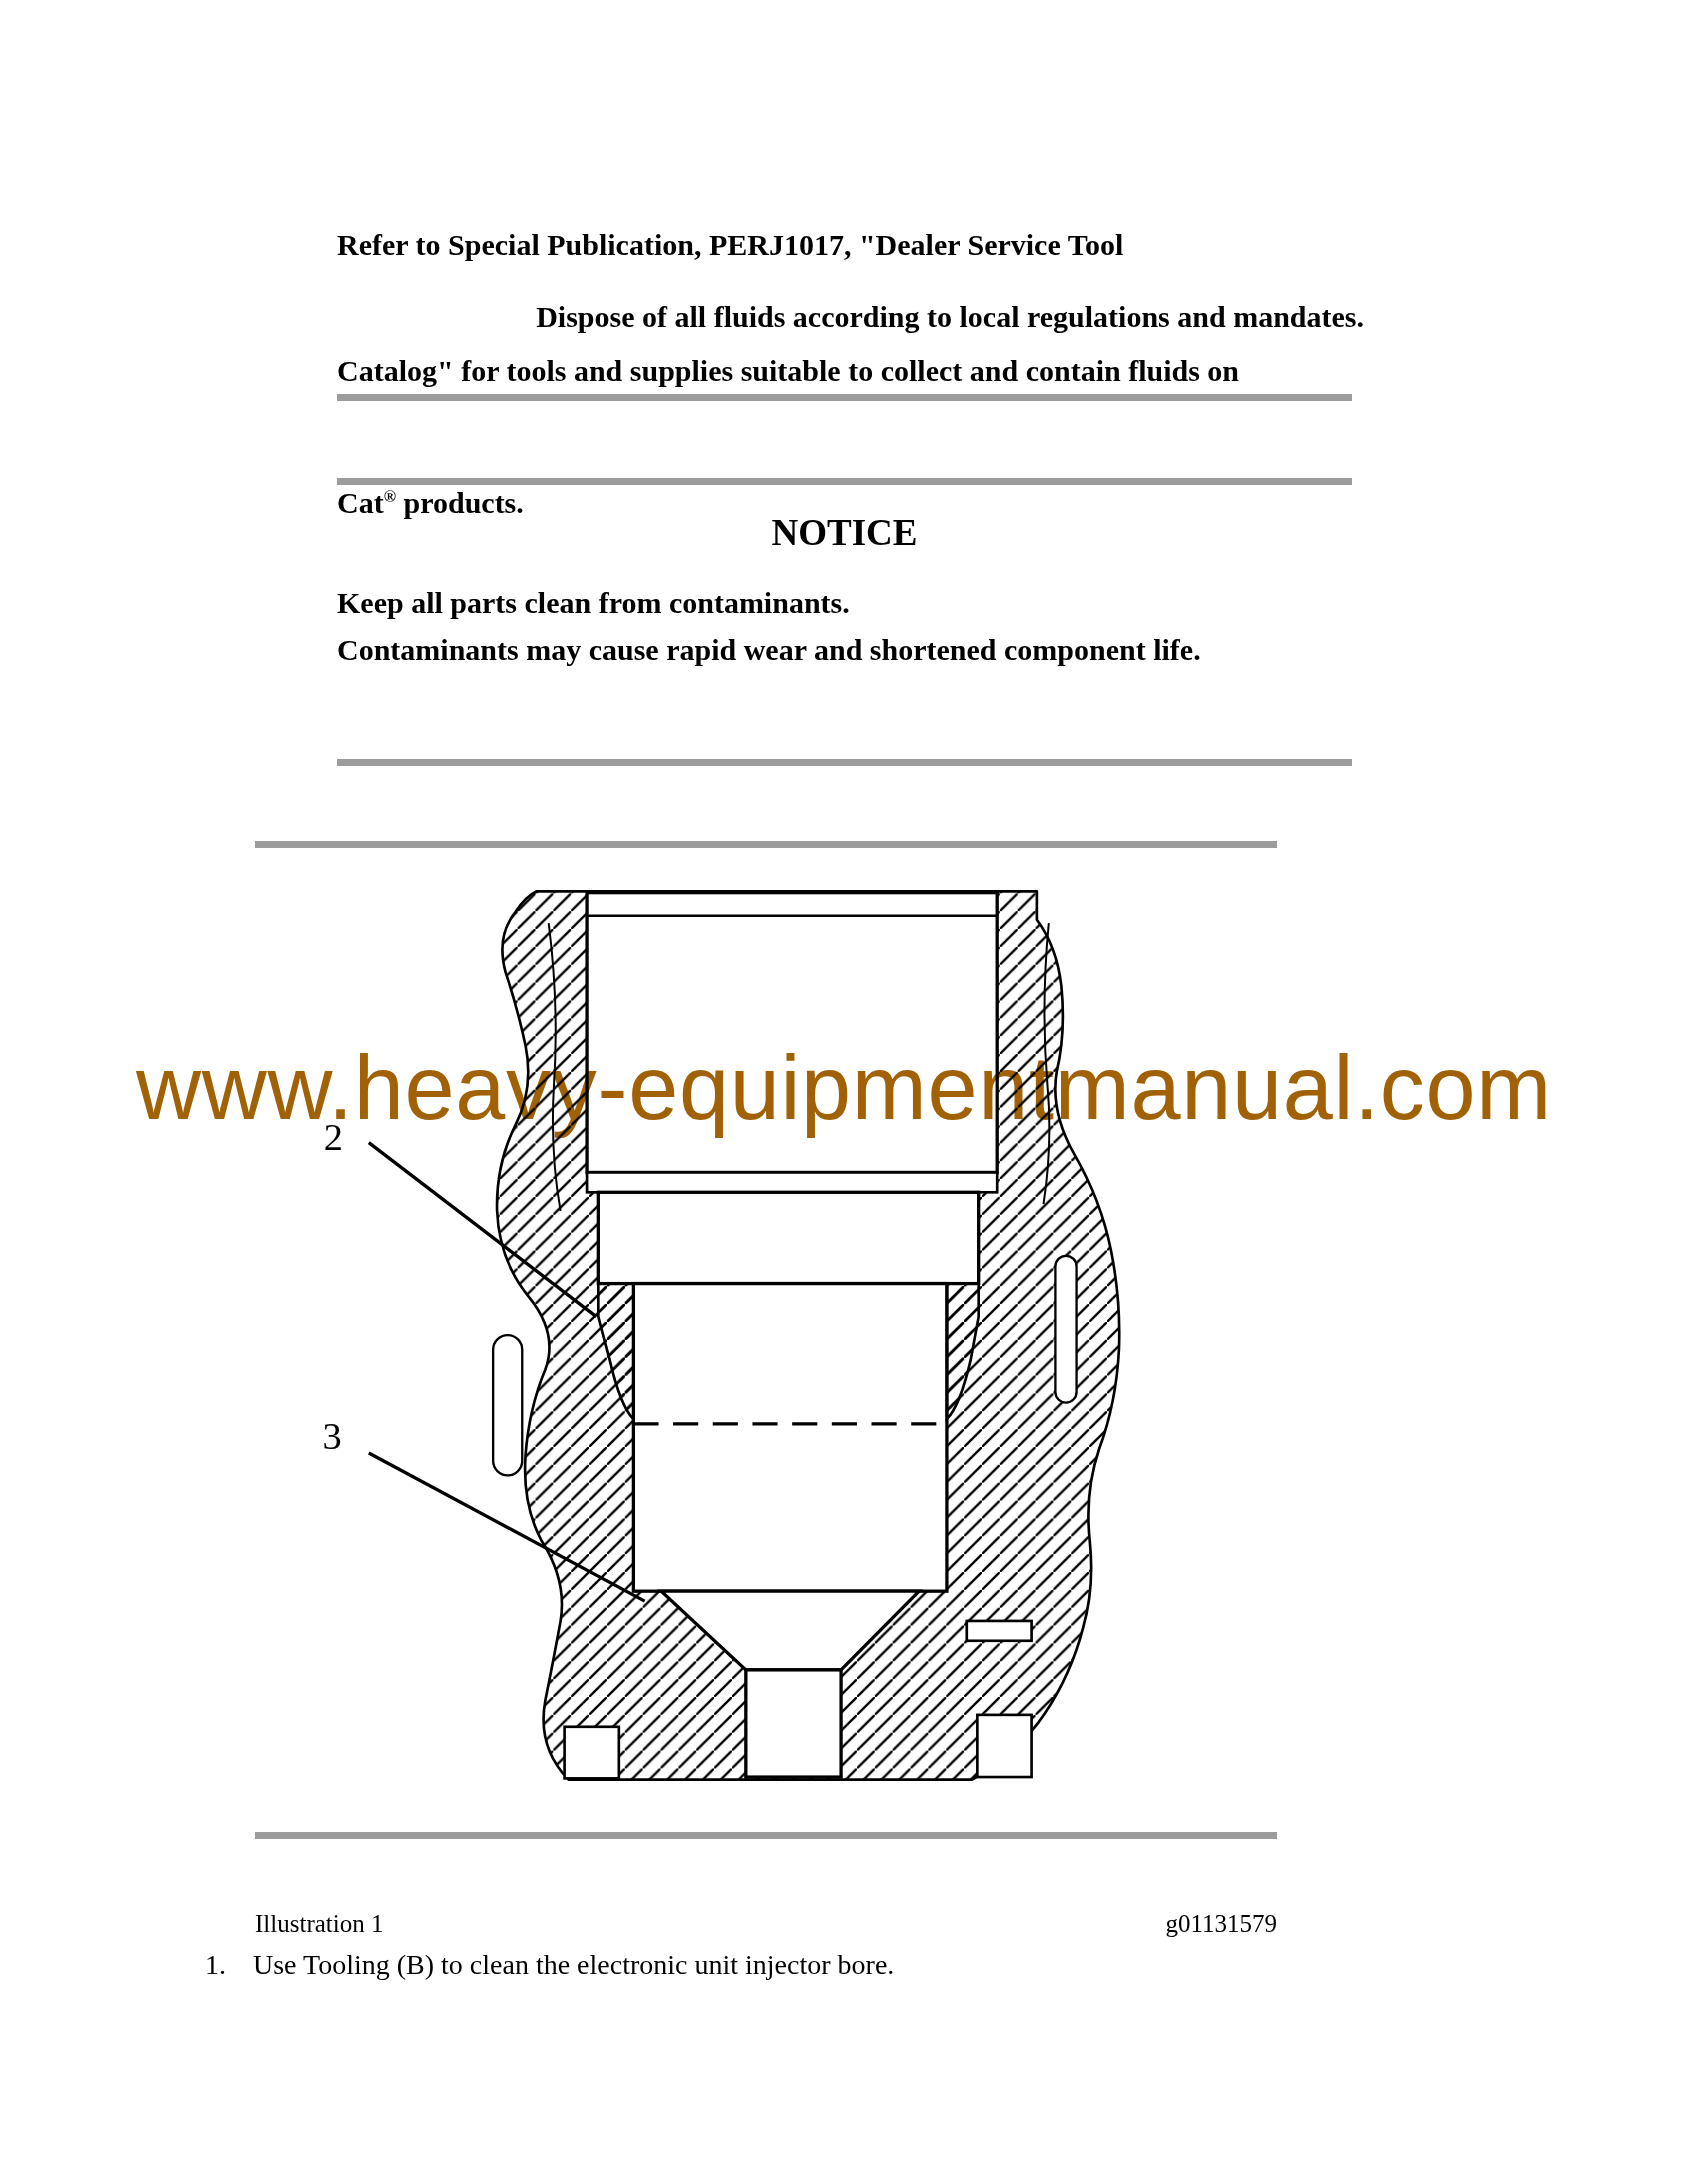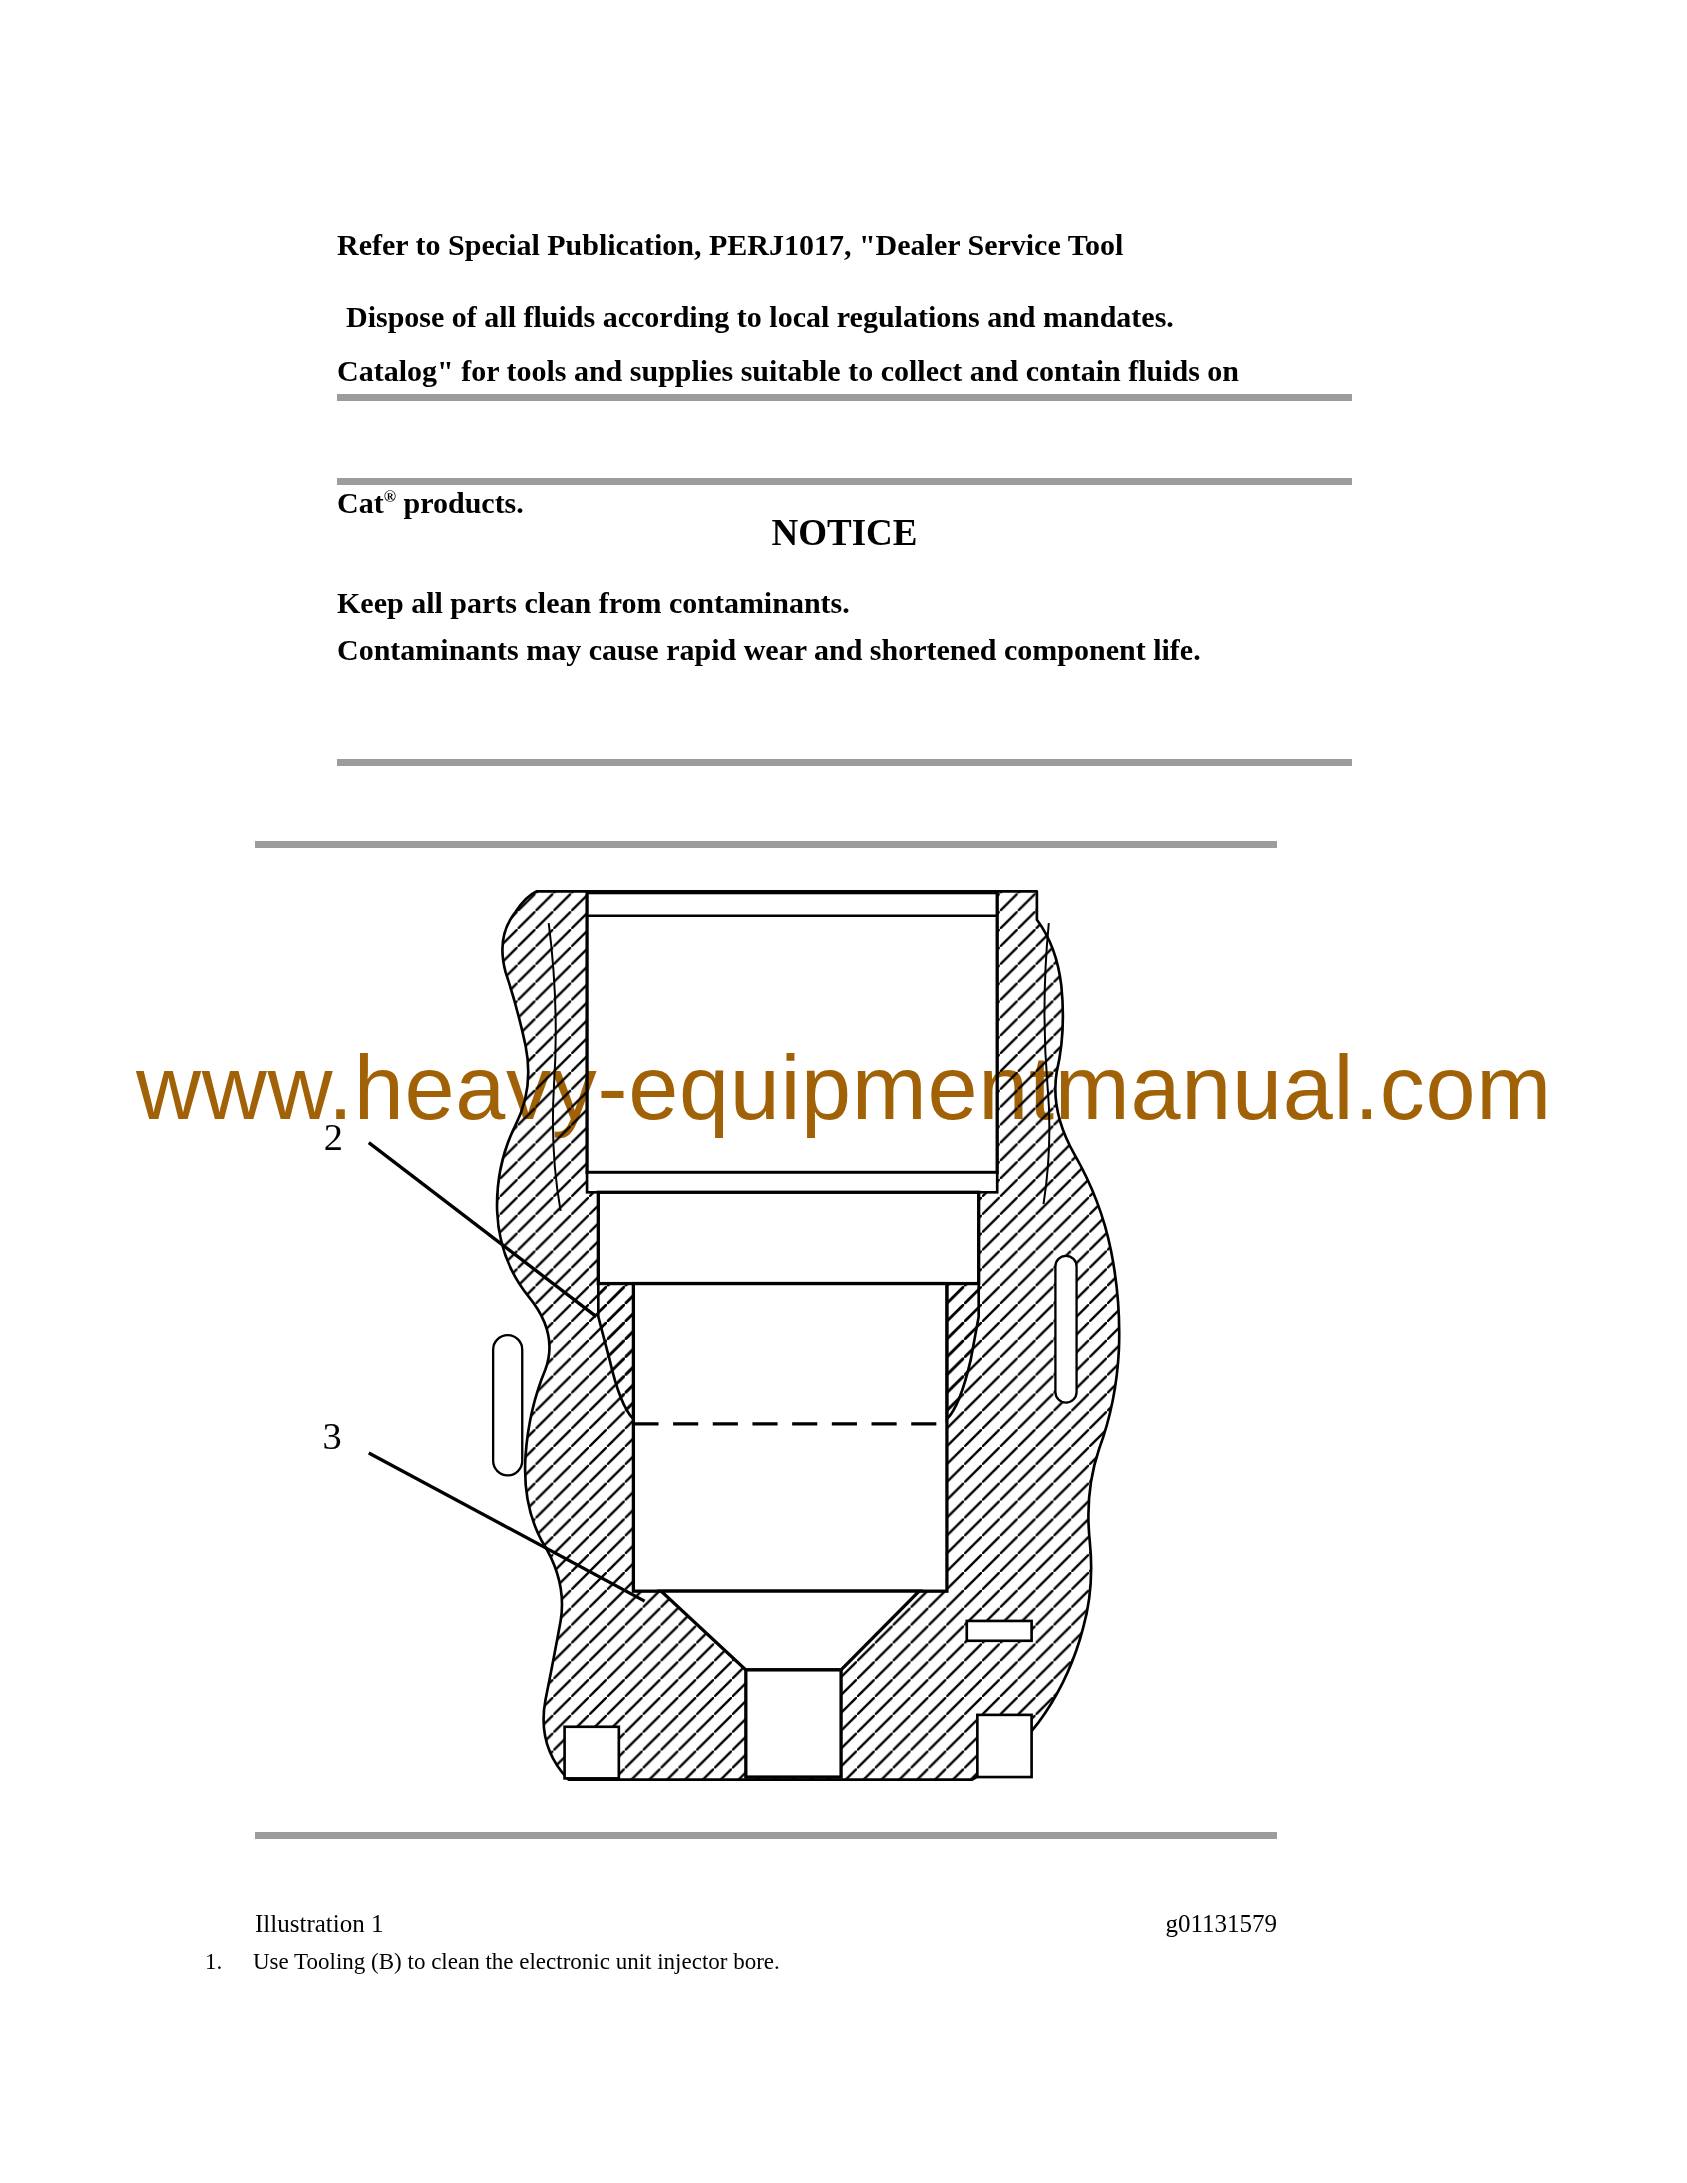--- a/index.html
+++ b/index.html
@@ -5,39 +5,39 @@
   html,body{margin:0;padding:0;background:#ffffff;}
   .page{position:relative;width:1687px;height:2183px;background:#ffffff;overflow:hidden;
         font-family:"Liberation Serif", serif;color:#000;}
   .abs{position:absolute;}
   .body-bold{font-weight:bold;font-size:30px;line-height:42px;white-space:pre-wrap;}
   .sup{font-size:0.55em;vertical-align:super;}
   .rule{position:absolute;height:6.6px;background:#9c9c9c;}
   .notice-title{font-weight:bold;font-size:37px;text-align:center;}
   .caption-row{position:absolute;display:flex;justify-content:space-between;
                font-size:25px;font-weight:normal;}
-  .step{position:absolute;font-size:23px;font-weight:normal;}
+  .step{position:absolute;font-size:28px;font-weight:normal;}
   .step .num{display:inline-block;width:48px;}
   .watermark{position:absolute;font-family:"Liberation Sans", sans-serif;
              font-size:90px;letter-spacing:0.7px;line-height:1;white-space:nowrap;
              color:#a16207;mix-blend-mode:multiply;z-index:5;}
   svg text{font-family:"Liberation Serif", serif;font-size:58px;fill:#000;}
 </style>
 </head>
 <body>
 
 <div class="page">
 
   <div class="abs body-bold" style="left:337px;top:140px;width:1032px;">
     <div>Refer to Special Publication, PERJ1017, "Dealer Service Tool</div>
     <div>Catalog" for tools and supplies suitable to collect and contain fluids on</div>
     <div><span>Cat</span><span class="sup">®</span><span> products.</span></div>
   </div>
 
-  <div class="abs body-bold" style="left:346px;top:296px;width:1032px;">Dispose of all fluids according to local regulations and mandates.</div>
+  <div class="abs body-bold" style="left:332px;top:296px;width:1032px;text-align:right;">Dispose of all fluids according to local regulations and mandates.</div>
 
   <div class="rule" style="left:337px;top:394px;width:1015px;"></div>
   <div class="rule" style="left:337px;top:478px;width:1015px;"></div>
 
   <div class="abs body-bold" style="left:337px;top:582px;width:1032px;">Keep all parts clean from contaminants.</div>
 
   <div class="abs notice-title" style="left:337px;top:511px;width:1015px;">NOTICE</div>
 
   <div class="abs body-bold" style="left:337px;top:629px;width:1032px;">Contaminants may cause rapid wear and shortened component life.</div>
 

